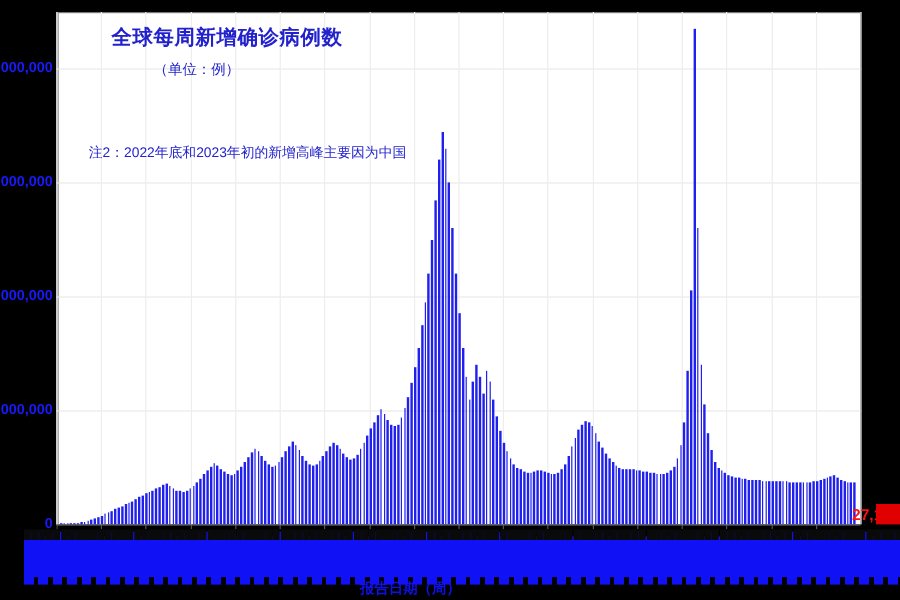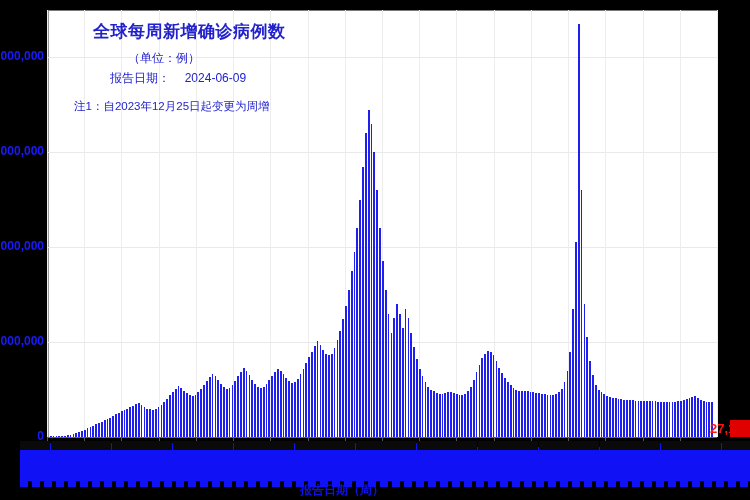--- a/index.html
+++ b/index.html
@@ -406,26 +406,21 @@
   <div id="yaxis">
       <div style="position: absolute; left: -34px; top: 49.4444px; width: 78px; text-align: right; overflow: hidden; color: rgb(26, 26, 255); font-size: 12px; font-weight: bold; white-space: nowrap;">40,000,000</div>
       <div style="position: absolute; left: -34px; top: 144.333px; width: 78px; text-align: right; overflow: hidden; color: rgb(26, 26, 255); font-size: 12px; font-weight: bold; white-space: nowrap;">30,000,000</div>
       <div style="position: absolute; left: -34px; top: 239.222px; width: 78px; text-align: right; overflow: hidden; color: rgb(26, 26, 255); font-size: 12px; font-weight: bold; white-space: nowrap;">20,000,000</div>
       <div style="position: absolute; left: -34px; top: 334.111px; width: 78px; text-align: right; overflow: hidden; color: rgb(26, 26, 255); font-size: 12px; font-weight: bold; white-space: nowrap;">10,000,000</div>
       <div style="position: absolute; left: -34px; top: 429px; width: 78px; text-align: right; overflow: hidden; color: rgb(26, 26, 255); font-size: 12px; font-weight: bold; white-space: nowrap;">0</div>
     </div>
 
   <div class="title">全球每周新增确诊病例数</div>
   <div class="subtitle">（单位：例）</div>
-  <div class="report-date">
-    <span>报告日期：</span>
-    <span style="display:inline-block;width:8px"></span>
-    <span>2024-06-09</span>
-  </div>
-  <div class="note1">注1：自2023年12月25日起变更为周增</div>
+  <div class="note2">注2：2022年底和2023年初的新增高峰主要因为中国</div>
 
   <div class="last-value">27,1</div>
   <div class="last-value-block"></div>
 
   <div class="xband" id="xband">
       <div class="xtick" style="left: 0px;"></div>
       <div class="xtick" style="left: 37px;"></div>
       <div class="xtick" style="left: 74px;"></div>
       <div class="xtick" style="left: 112px;"></div>
       <div class="xtick" style="left: 149px;"></div>

